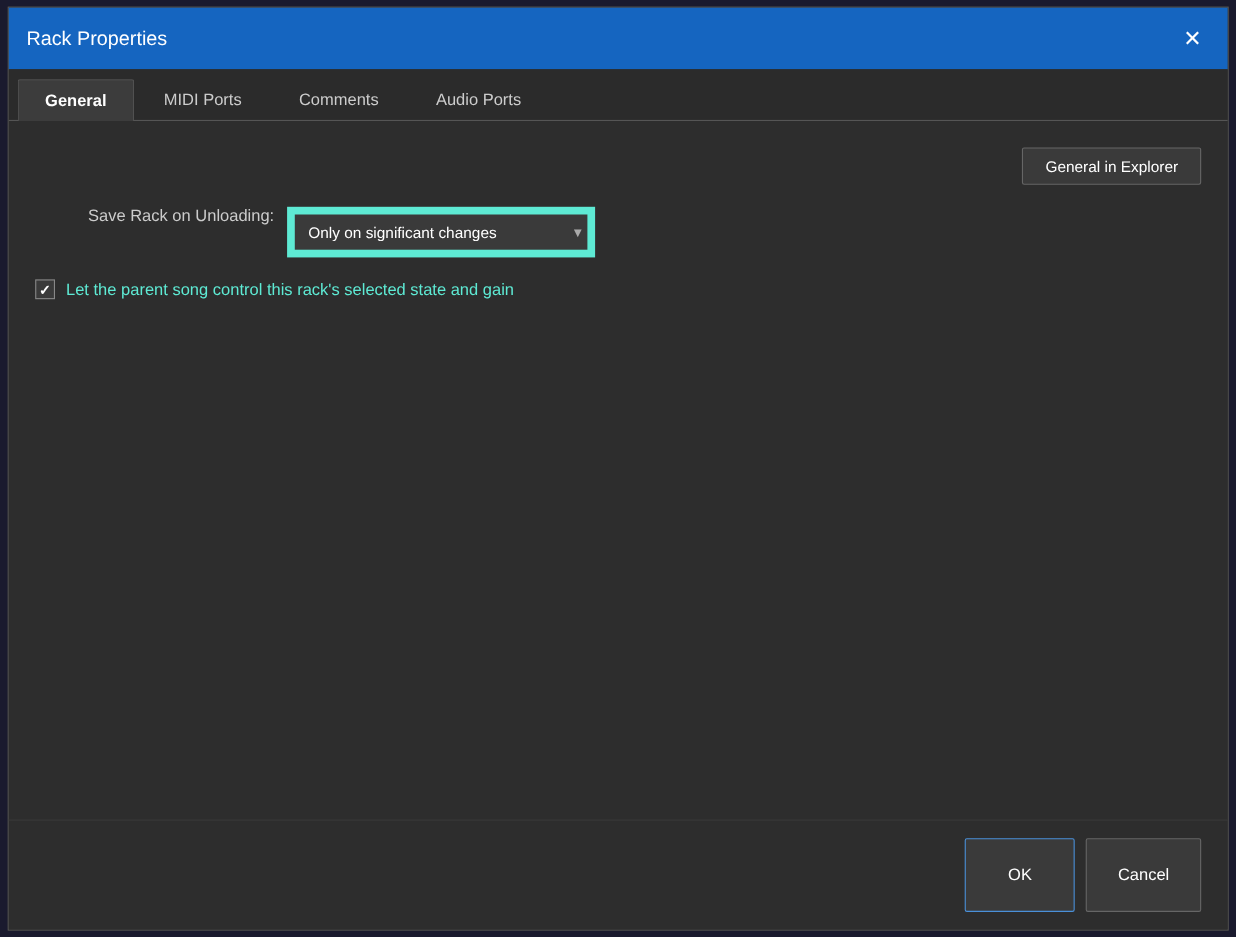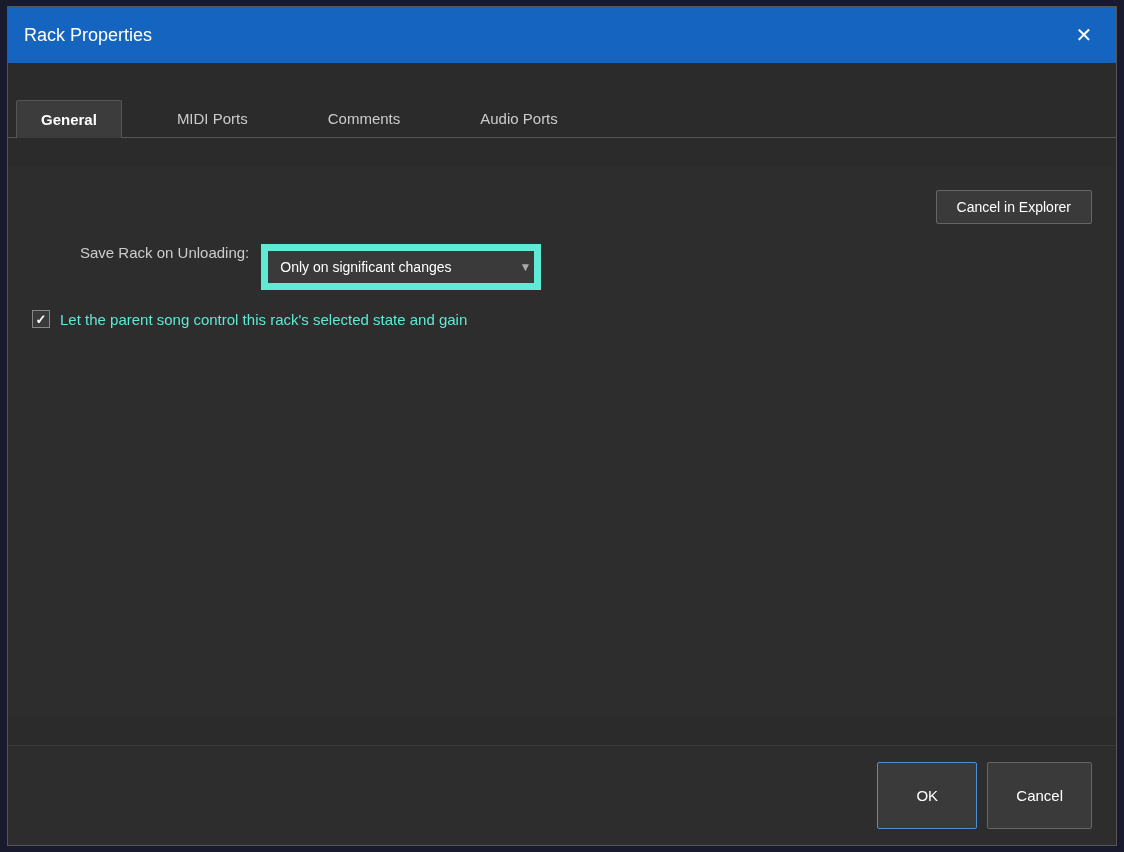--- a/index.html
+++ b/index.html
@@ -1,20 +1,19 @@
 <!DOCTYPE html>
 <html><head>
   <meta charset="utf-8">
   <style>
     * {
       box-sizing: border-box;
       margin: 0;
       padding: 0;
       font-family: 'Segoe UI', sans-serif;
-      gap: 28px;
     }
 
     body {
       background: #1a1a2e;
       display: flex;
       justify-content: center;
       align-items: center;
       width: 1124px;
       height: 852px;
       overflow: hidden;
@@ -248,21 +247,21 @@
     <div class="tab active">General</div>
     <div class="tab">MIDI Ports</div>
     <div class="tab">Comments</div>
     <div class="tab">Audio Ports</div>
   </div>
 
   <div class="content">
 
 
     <div class="locate-btn-row">
-      <button class="locate-btn">Cancel in Explorer</button>
+      <button class="locate-btn">General in Explorer</button>
     </div>
 
     <div class="save-rack-row">
       <span class="save-rack-label">Save Rack on Unloading:</span>
       <div class="dropdown-wrapper">
         <select class="dropdown">
           <option>Only on significant changes</option>
           <option>Always</option>
           <option>Never</option>
         </select>

